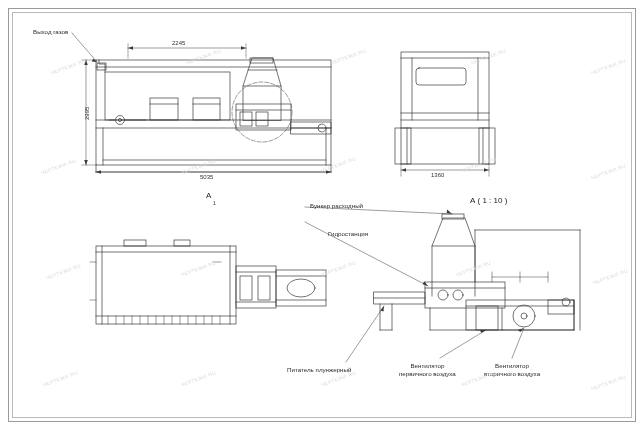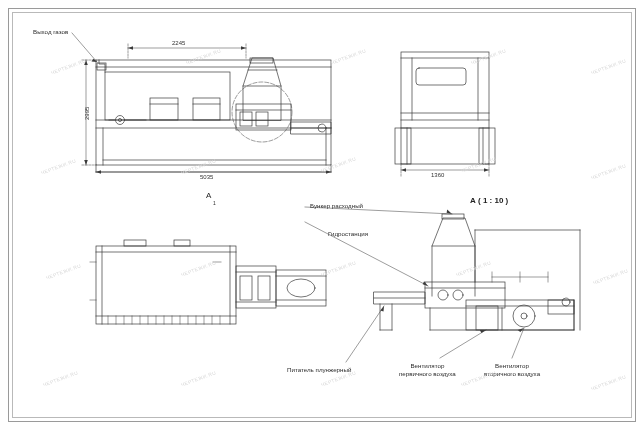--- a/index.html
+++ b/index.html
@@ -286,21 +286,21 @@
   <div class="lbl" style="left:33px; top:28px;">Выход газов</div>
 
   <div class="lbl dim" style="left:172px; top:40px;">2245</div>
   <div class="lbl dim" style="left:200px; top:174px;">5035</div>
   <div class="lbl dim rot" style="left:84px; top:120px;">2995</div>
   <div class="lbl dim" style="left:431px; top:172px;">1360</div>
 
   <div class="lbl view" style="left:206px; top:191px;">А</div>
   <div class="lbl" style="left:213px; top:200px; font-size:5px;">1</div>
 
-  <div class="lbl view" style="left:470px; top:196px;font-weight:bold;">А ( 1 : 10 )</div>
+  <div class="lbl view" style="left:470px; top:196px;">А ( 1 : 10 )</div>
 
   <div class="lbl" style="left:310px; top:202px;">Бункер расходный</div>
   <div class="lbl" style="left:328px; top:230px;">Гидростанция</div>
   <div class="lbl" style="left:287px; top:366px;">Питатель плунжерный</div>
   <div class="lbl center" style="left:399px; top:362px;">Вентилятор
 первичного воздуха</div>
   <div class="lbl center" style="left:484px; top:362px;">Вентилятор
 вторичного воздуха</div>
 
   <div class="wm" style="left:50px; top:70px;">ЧЕРТЕЖИ.RU</div>

